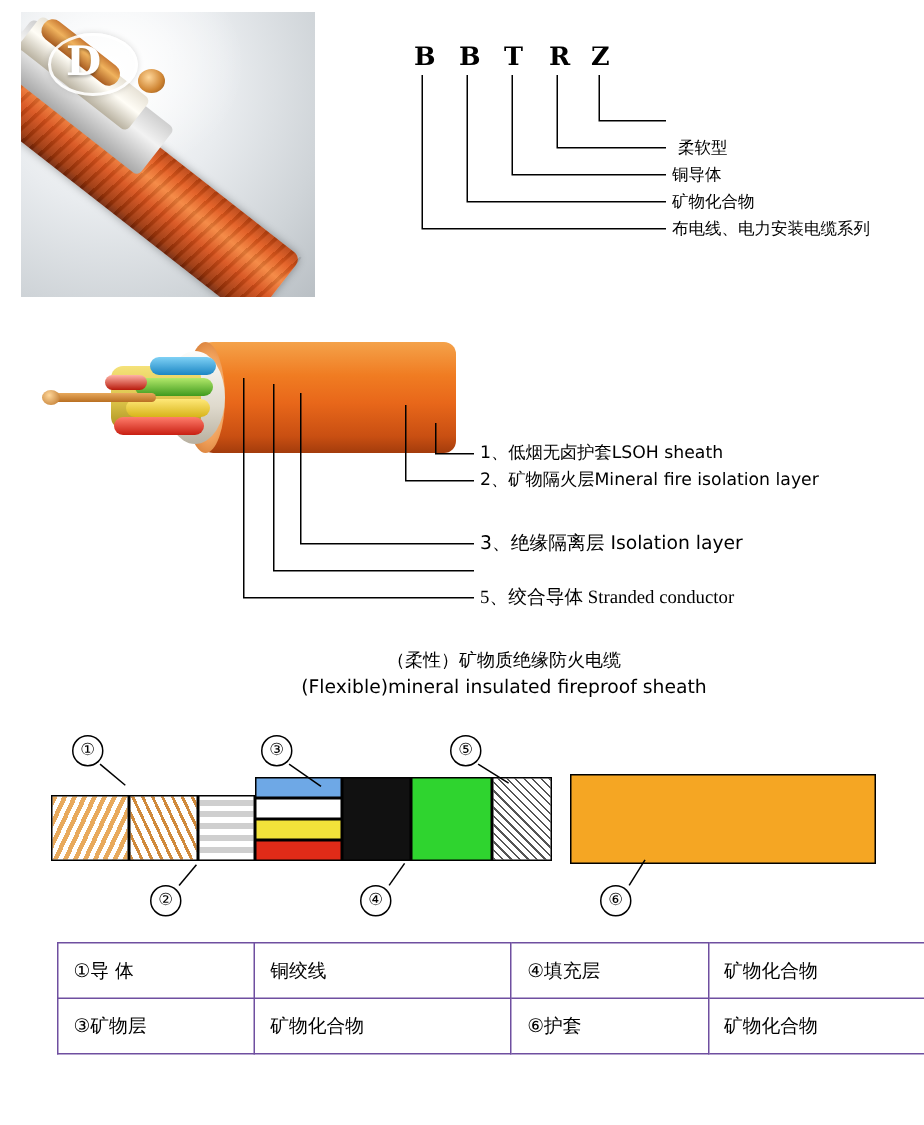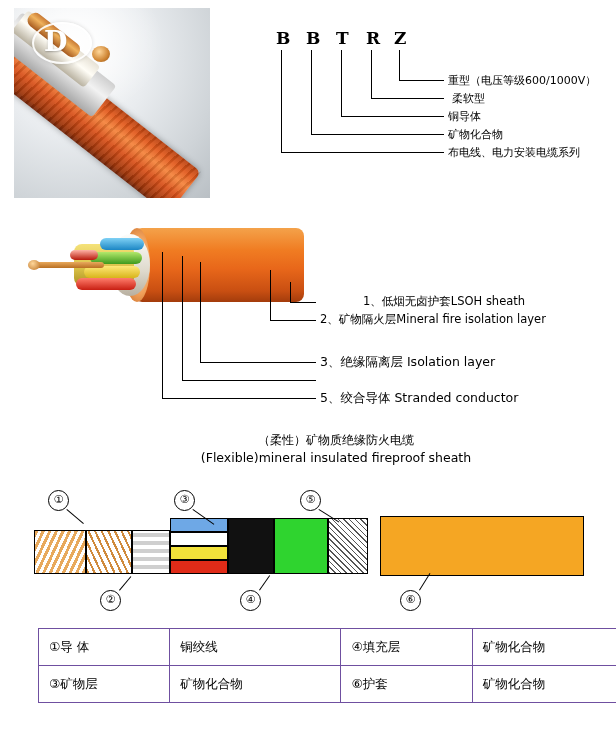--- a/index.html
+++ b/index.html
@@ -208,21 +208,20 @@
 <div class="abs" id="code-block">
 
   <div class="letter" style="left:8px;">B</div>
   <div class="letter" style="left:38px;">B</div>
   <div class="letter" style="left:68px;">T</div>
   <div class="letter" style="left:98px;">R</div>
   <div class="letter" style="left:126px;">Z</div>
 
   <div class="vline" style="left:131px; top:22px; height:30px;"></div>
   <div class="hline" style="left:131px; top:52px; width:45px;"></div>
-  <div class="desc" style="left:180px; top:45px;">重型（电压等级600/1000V）</div>
 
   <div class="vline" style="left:103px; top:22px; height:48px;"></div>
   <div class="hline" style="left:103px; top:70px; width:73px;"></div>
   <div class="desc" style="left:184px; top:63px;">柔软型</div>
 
   <div class="vline" style="left:73px; top:22px; height:66px;"></div>
   <div class="hline" style="left:73px; top:88px; width:103px;"></div>
   <div class="desc" style="left:180px; top:81px;">铜导体</div>
 
   <div class="vline" style="left:43px; top:22px; height:84px;"></div>
@@ -256,24 +255,24 @@
   <div class="cl-line" style="left:186px; top:-28px; width:1px; height:100px;"></div>
   <div class="cl-line" style="left:168px; top:-34px; width:1px; height:124px;"></div>
   <div class="cl-line" style="left:148px; top:-38px; width:1px; height:146px;"></div>
 
   <div class="cl-line" style="left:276px; top:12px; width:26px; height:1px;"></div>
   <div class="cl-line" style="left:256px; top:30px; width:46px; height:1px;"></div>
   <div class="cl-line" style="left:186px; top:72px; width:116px; height:1px;"></div>
   <div class="cl-line" style="left:168px; top:90px; width:134px; height:1px;"></div>
   <div class="cl-line" style="left:148px; top:108px; width:154px; height:1px;"></div>
 
-  <div class="cl-text" style="left:306px; top:4px;margin-left:43px;">1、低烟无卤护套LSOH sheath</div>
+  <div class="cl-text" style="left:306px; top:4px;">1、低烟无卤护套LSOH sheath</div>
   <div class="cl-text" style="left:306px; top:22px;">2、矿物隔火层Mineral fire isolation layer</div>
   <div class="cl-text big" style="left:306px; top:64px;">3、绝缘隔离层 Isolation layer</div>
-  <div class="cl-text big" style="left:306px; top:100px;">5、绞合导体 Stranded conductor</div>
+  <div class="cl-text big" style="left:306px; top:100px;font-family:Liberation Serif, serif;">5、绞合导体 Stranded conductor</div>
 </div>
 
 <div class="abs" id="cap-cn">（柔性）矿物质绝缘防火电缆</div>
 <div class="abs" id="cap-en">(Flexible)mineral insulated fireproof sheath</div>
 
 <div class="abs" id="schematic">
 
   <div class="seg outline" style="left:20px; top:38px; width:52px; height:44px; background:repeating-linear-gradient(115deg,#e8a95c 0px,#e8a95c 3px,#ffffff 3px,#ffffff 6px);"></div>
 
   <div class="seg outline" style="left:72px; top:38px; width:46px; height:44px; background:repeating-linear-gradient(65deg,#d08a3c 0px,#d08a3c 2px,#ffffff 2px,#ffffff 6px);"></div>

